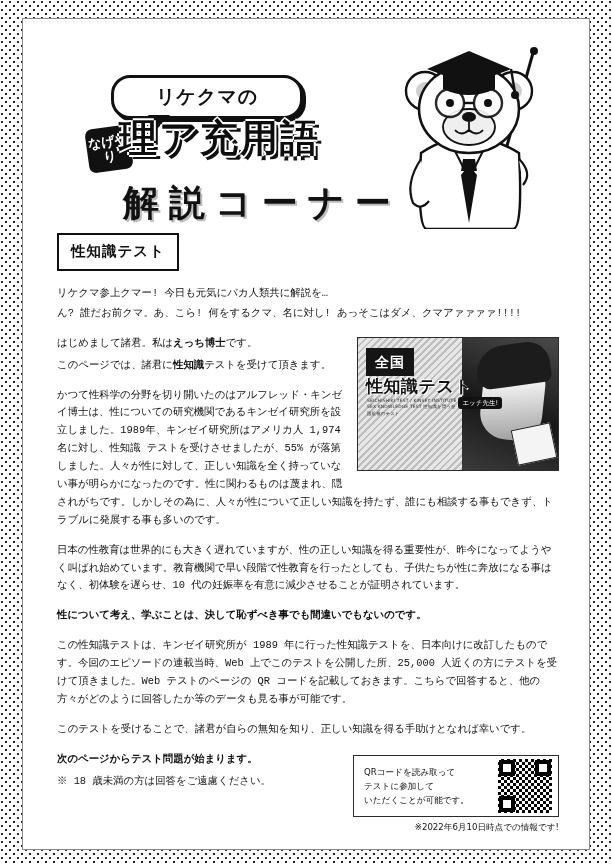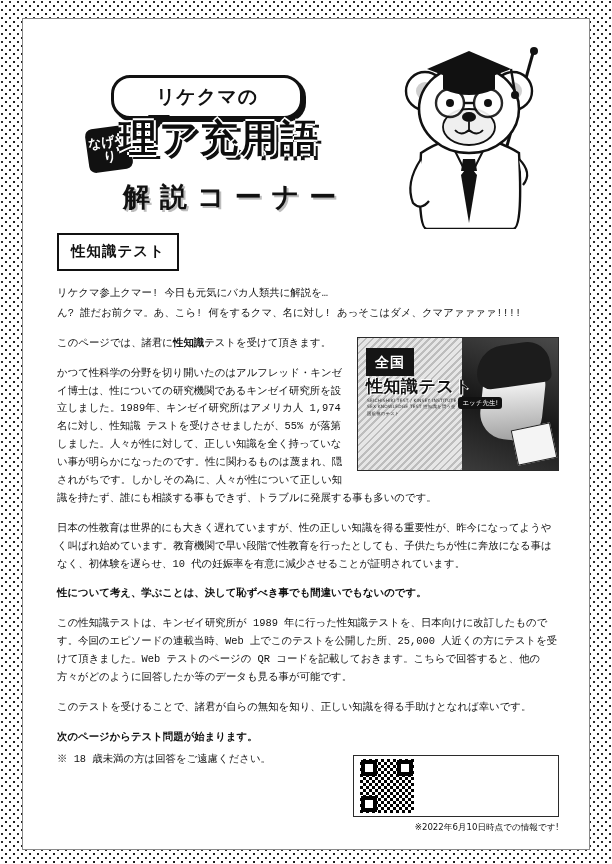--- a/index.html
+++ b/index.html
@@ -88,21 +88,21 @@
     text-shadow:
       2px 0 0 #fff, -2px 0 0 #fff, 0 2px 0 #fff, 0 -2px 0 #fff,
       4px 4px 0 #111;
     font-family: "DejaVu Sans", sans-serif;
   }
 
   .sub-title {
     position: absolute;
     left: 72px;
     top: 160px;
-    font-size: 27px;
+    font-size: 36px;
     font-weight: bold;
     letter-spacing: 10px;
     color: #111;
     text-shadow: 2px 2px 0 #bdbdbd;
     font-family: Liberation Serif, serif;
   }
 
   .nagiyari {
     position: absolute;
     left: 36px;
@@ -383,30 +383,36 @@
         <div class="fig-dark"></div>
         <div class="fig-face"></div>
         <div class="fig-hair"></div>
         <div class="fig-book"></div>
         <div class="fig-label">全国</div>
         <div class="fig-title">性知識テスト</div>
         <div class="fig-sub">SEICHISHIKI TEST / KINSEY INSTITUTE SEX KNOWLEDGE TEST 性知識を問う全国規模のテスト</div>
         <div class="fig-bubble">エッチ先生!</div>
       </div>
 
+      <p class="tight"><span>はじめまして諸君。私は<b>えっち博士</b>です。</span></p>
       <p><span>このページでは、諸君に<b>性知識</b>テストを受けて頂きます。</span></p>
       <p><span>かつて性科学の分野を切り開いたのはアルフレッド・キンゼイ博士は、性についての研究機関であるキンゼイ研究所を設立しました。1989年、キンゼイ研究所はアメリカ人 1,974 名に対し、性知識 テストを受けさせましたが、55% が落第しました。人々が性に対して、正しい知識を全く持っていない事が明らかになったのです。性に関わるものは蔑まれ、隠されがちです。しかしその為に、人々が性について正しい知識を持たず、誰にも相談する事もできず、トラブルに発展する事も多いのです。</span></p>
       <p><span>日本の性教育は世界的にも大きく遅れていますが、性の正しい知識を得る重要性が、昨今になってようやく叫ばれ始めています。教育機関で早い段階で性教育を行ったとしても、子供たちが性に奔放になる事はなく、初体験を遅らせ、10 代の妊娠率を有意に減少させることが証明されています。</span></p>
       <p><span><b>性について考え、学ぶことは、決して恥ずべき事でも間違いでもないのです。</b></span></p>
       <p><span>この性知識テストは、キンゼイ研究所が 1989 年に行った性知識テストを、日本向けに改訂したものです。今回のエピソードの連載当時、Web 上でこのテストを公開した所、25,000 人近くの方にテストを受けて頂きました。Web テストのページの QR コードを記載しておきます。こちらで回答すると、他の方々がどのように回答したか等のデータも見る事が可能です。</span></p>
       <p><span>このテストを受けることで、諸君が自らの無知を知り、正しい知識を得る手助けとなれば幸いです。</span></p>
       <p class="tight"><span><b>次のページからテスト問題が始まります。</b></span></p>
       <p><span>※ 18 歳未満の方は回答をご遠慮ください。</span></p>
 
       <div class="qr-box">
+        <div class="qr-text">
+          <div>QRコードを読み取って</div>
+          <div>テストに参加して</div>
+          <div>いただくことが可能です。</div>
+        </div>
         <div class="qr-code">
           <div class="qr-corner3"></div>
         </div>
       </div>
 
       <div class="footnote">※2022年6月10日時点での情報です!</div>
     </div>
 
   </div>
 </div>

